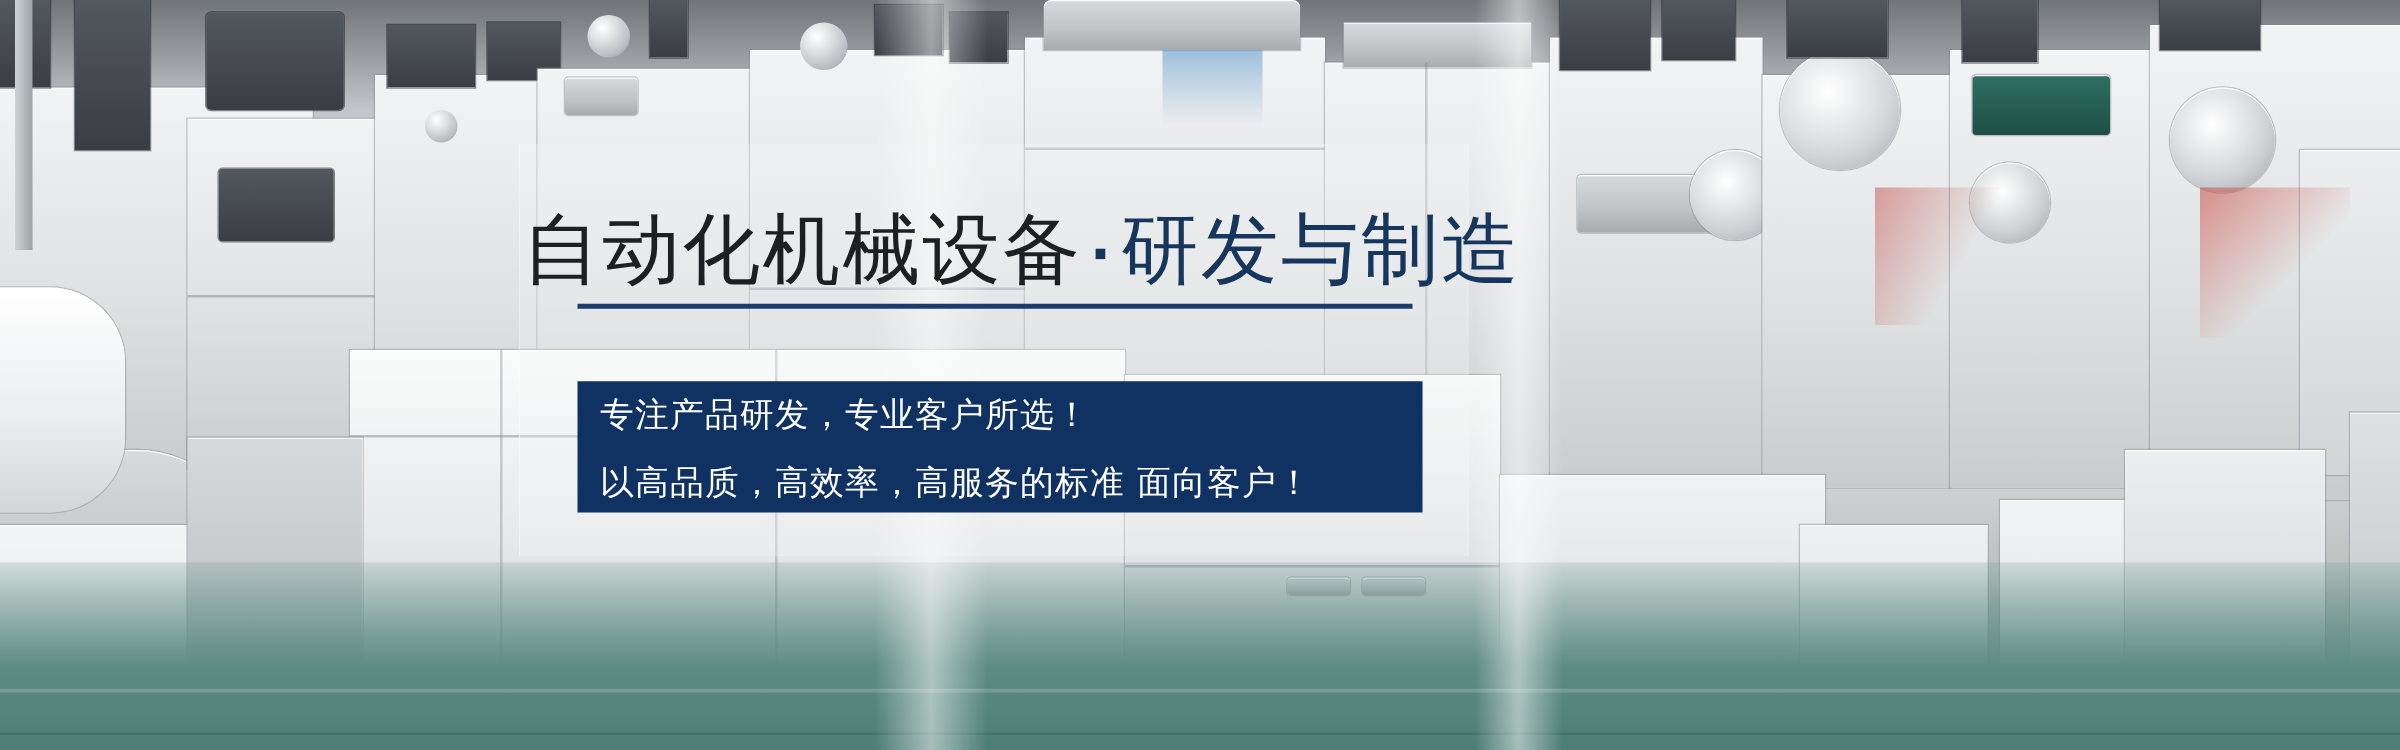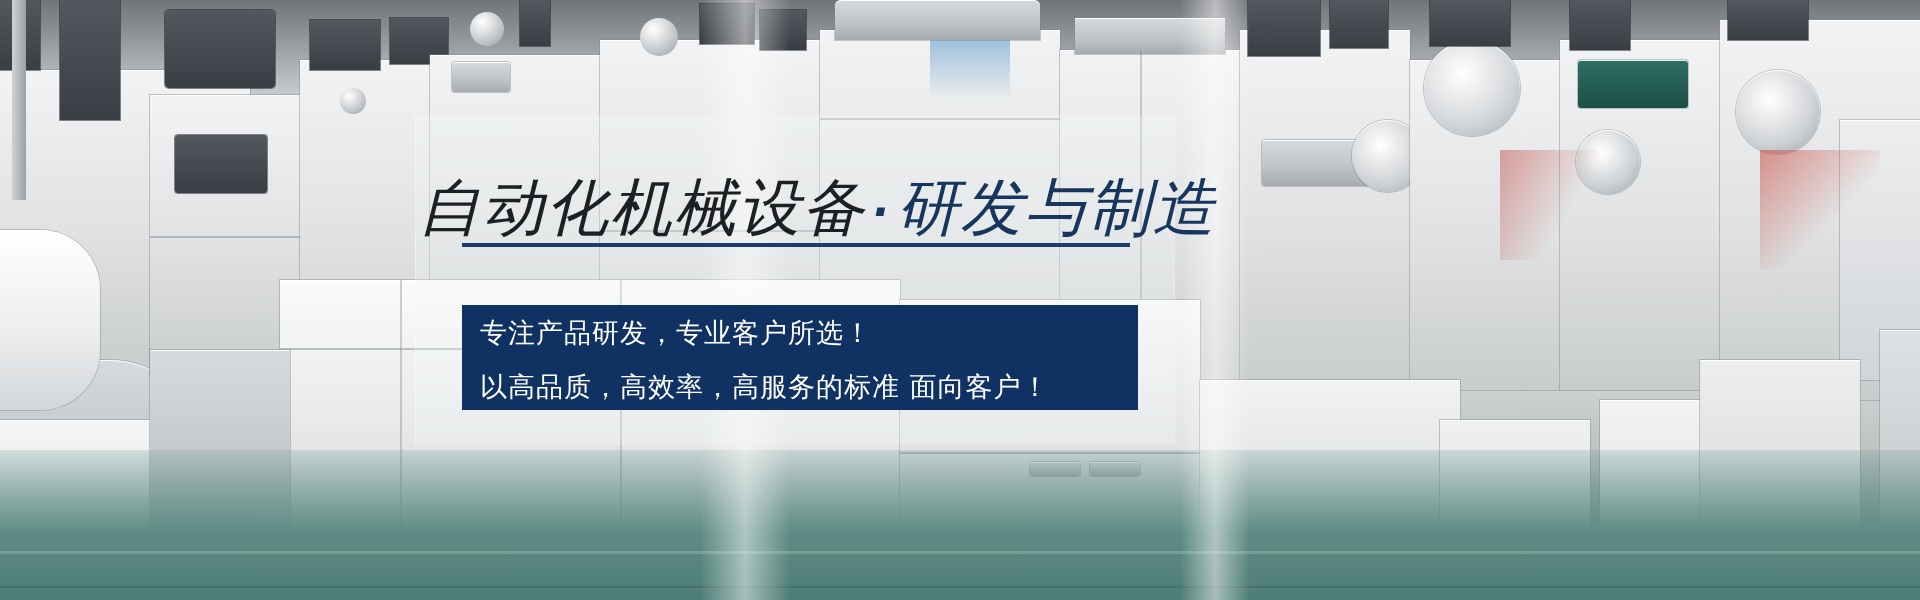--- a/index.html
+++ b/index.html
@@ -33,22 +33,22 @@
   .cable{position:absolute;border-radius:50%;}
 
   
   .panel{position:absolute;left:415px;top:115px;width:760px;height:330px;
     background:rgba(245,247,248,.30);backdrop-filter:blur(0.5px);}
   .panel-edge{position:absolute;left:415px;top:115px;width:760px;height:330px;
     box-shadow:inset 1px 0 0 rgba(255,255,255,.35), inset -1px 0 0 rgba(255,255,255,.18);}
 
   
   .headline{position:absolute;left:418px;top:168px;width:770px;height:72px;
-    font-size:62px;line-height:79px;letter-spacing:2px;white-space:nowrap;
-    font-family:"DejaVu Sans","Liberation Sans",sans-serif;font-style:italic;}
+    font-size:62px;line-height:64px;letter-spacing:2px;white-space:nowrap;
+    font-family:"DejaVu Sans","Liberation Sans",sans-serif;}
   .hl-dark{color:#1d2023;font-weight:400;}
   .hl-dot{color:#17365d;font-weight:700;font-size:44px;vertical-align:middle;padding:0 6px;}
   .hl-blue{color:#17365d;font-weight:400;}
 
   .divider{position:absolute;left:462px;top:243px;width:668px;height:4px;background:#1b3c6e;}
 
   .subtitle{position:absolute;left:484px;top:268px;width:700px;height:22px;
     font-size:17px;line-height:22px;letter-spacing:.4px;color:#2c2f33;white-space:nowrap;
     font-family:"Liberation Sans",sans-serif;}
 

